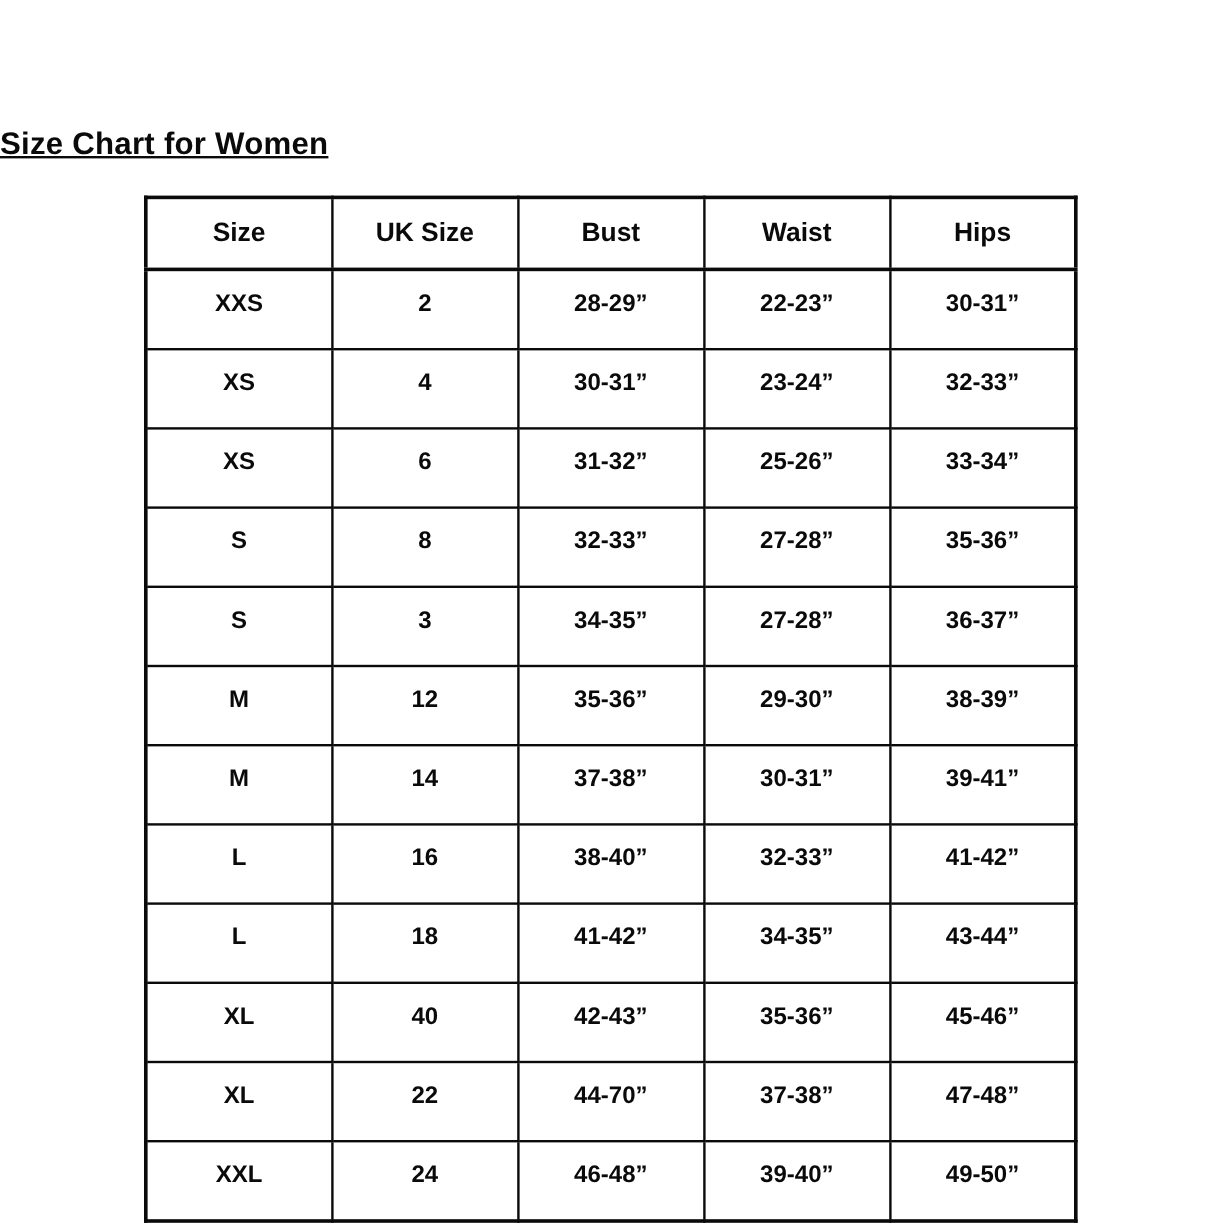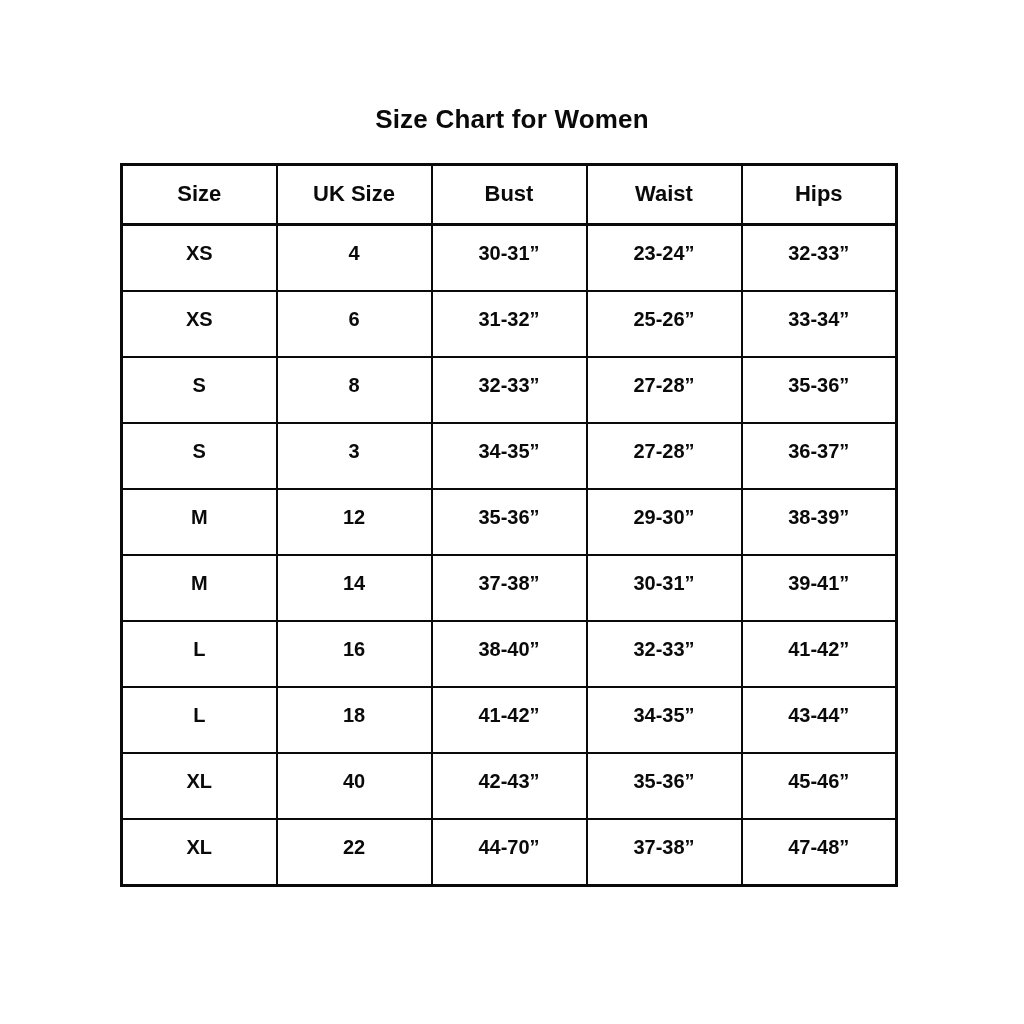--- a/index.html
+++ b/index.html
@@ -13,25 +13,25 @@
     width: 1024px;
     height: 1024px;
     background: #ffffff;
     overflow: hidden;
   }
   .chart-title {
     position: absolute;
     top: 104px;
     left: 0;
     width: 1024px;
-    text-align: center;
     font-size: 26px;
     font-weight: bold;
     color: #0a0a0a;
     letter-spacing: 0.2px;
+    text-decoration: underline;
   }
   table.size-chart {
     position: absolute;
     left: 120px;
     top: 163px;
     width: 778px;
     border-collapse: collapse;
     table-layout: fixed;
     border: 3px solid #0a0a0a;
   }
@@ -66,20 +66,27 @@
     <thead>
       <tr>
           <th>Size</th>
           <th>UK Size</th>
           <th>Bust</th>
           <th>Waist</th>
           <th>Hips</th>
         </tr>
     </thead>
     <tbody>
+        <tr>
+          <td>XXS</td>
+          <td>2</td>
+          <td>28-29”</td>
+          <td>22-23”</td>
+          <td>30-31”</td>
+        </tr>
         <tr>
           <td>XS</td>
           <td>4</td>
           <td>30-31”</td>
           <td>23-24”</td>
           <td>32-33”</td>
         </tr>
         <tr>
           <td>XS</td>
           <td>6</td>
@@ -136,15 +143,22 @@
           <td>35-36”</td>
           <td>45-46”</td>
         </tr>
         <tr>
           <td>XL</td>
           <td>22</td>
           <td>44-70”</td>
           <td>37-38”</td>
           <td>47-48”</td>
         </tr>
+        <tr>
+          <td>XXL</td>
+          <td>24</td>
+          <td>46-48”</td>
+          <td>39-40”</td>
+          <td>49-50”</td>
+        </tr>
       </tbody>
   </table>
 </div>
 
 </body></html>

